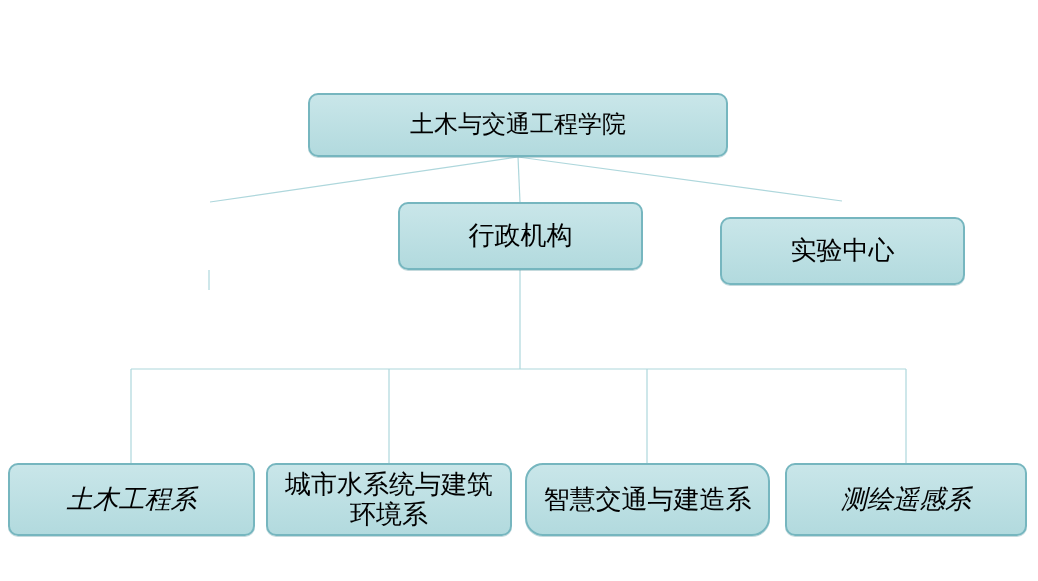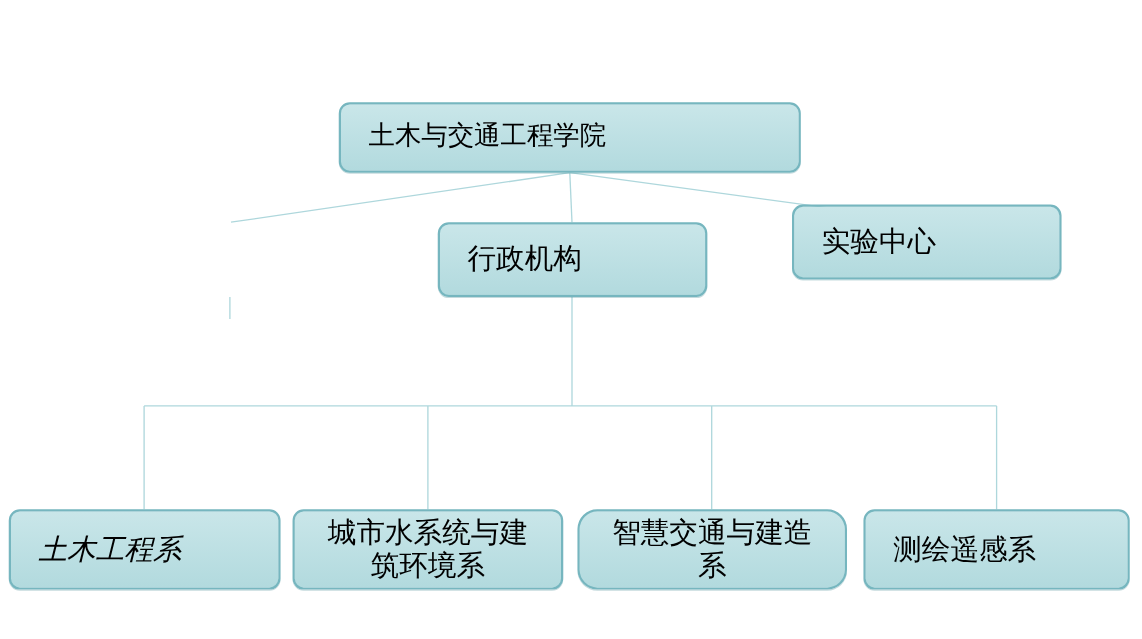--- a/index.html
+++ b/index.html
@@ -32,35 +32,35 @@
     position: absolute;
     box-sizing: border-box;
     border: 2px solid var(--box-border, #76b6bf);
     border-radius: 10px;
     background: linear-gradient(180deg,
       var(--box-fill-top, #c9e6e9) 0%,
       var(--box-fill-bottom, #b2dade) 100%);
     box-shadow: 0 1px 0 rgba(90,150,158,0.35);
     display: flex;
     align-items: center;
-    justify-content: flex-start;
+    justify-content: center;
     text-align: center;
     font-size: 26px;
     line-height: 1.15;
-    padding: 2px 25px;
+    padding: 2px 10px;
   }
   .node.root      { left: 308px; top:  93px; width: 420px; height: 64px; font-size: 24px; }
   .node.admin     { left:  88px; top: 202px; width: 244px; height: 68px; }
   .node.teaching  { left: 398px; top: 202px; width: 245px; height: 68px; }
-  .node.lab       { left: 720px; top: 186px; width: 245px; height: 68px; }
+  .node.lab       { left: 720px; top: 217px; width: 245px; height: 68px; }
   .node.office    { left:  83px; top: 290px; width: 252px; height: 71px; }
   .node.dept1     { left:   8px; top: 463px; width: 247px; height: 73px; font-style: italic; }
   .node.dept2     { left: 266px; top: 463px; width: 246px; height: 73px; }
   .node.dept3     { left: 525px; top: 463px; width: 245px; height: 73px; border-radius: 18px; }
-  .node.dept4     { left: 785px; top: 463px; width: 242px; height: 73px; }
+  .node.dept4     { left: 785px; top: 463px; width: 242px; height: 73px; font-style: italic; }
 </style>
 </head>
 <body>
 
 <div class="canvas">
 
   <svg class="connector-layer" viewBox="0 0 1038 581" xmlns="http://www.w3.org/2000/svg">
     <line x1="518" y1="157" x2="210" y2="202"></line>
     <line x1="518" y1="157" x2="520" y2="202"></line>
     <line x1="518" y1="157" x2="842" y2="201"></line>

